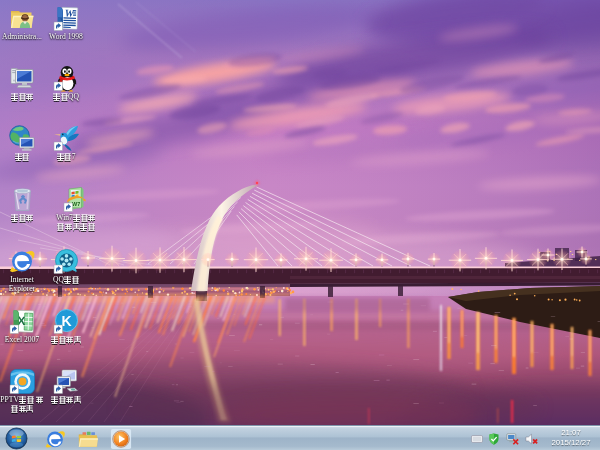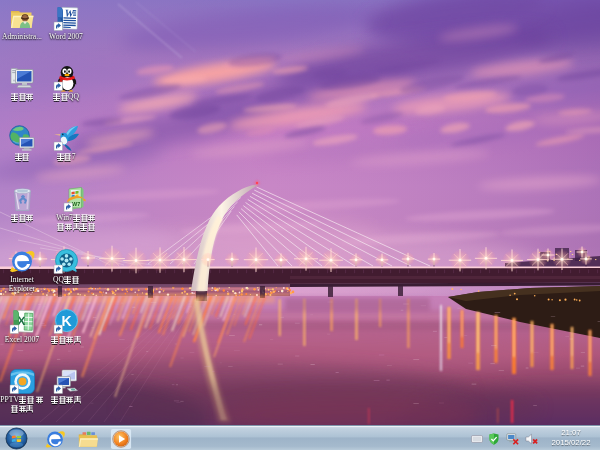--- a/index.html
+++ b/index.html
@@ -855,21 +855,21 @@
 <path d="M4.5,2.5 C8,1.8 9.3,3.5 9.3,6.5 L9.3,12 L4.5,12 Z" fill="#3b76c4"></path>
 <path d="M8,13 q2.5,3.5 0,7 q-2.5,3.5 -5,1" fill="none" stroke="#1a4080" stroke-width="0.8" opacity="0.7"></path>
 <g>
             <rect x="1" y="17" width="8.5" height="8.5" rx="0.5" fill="#fff" stroke="#98a2aa" stroke-width="0.5"></rect>
             <path d="M3,23.5 L3,21 Q3.2,19.3 5.2,19.3 L5.2,17.9 L8,20.4 L5.2,22.9 L5.2,21.5 Q4.3,21.4 4.3,22.3 L4.3,23.5 Z" fill="#2a5fa8"></path>
           </g>
         </svg>
       </div>
       <div class="il">
         <div class="ll">
-          <span>Word 2007</span>
+          <span>Word 1998</span>
         </div>
       </div>
     </div>
 <div class="ic" style="left:-2px;top:65px">
       <div class="ig">
         <svg width="27" height="27" viewBox="0 0 27 27">
 <rect x="2" y="3.5" width="6.5" height="15" rx="0.8" fill="#e4e8ec" stroke="#9098a0" stroke-width="0.6"></rect>
 <rect x="3.2" y="5" width="4" height="1.1" fill="#a8b0b8"></rect>
           <rect x="3.2" y="7" width="4" height="1.1" fill="#a8b0b8"></rect>
           <circle cx="5" cy="15.5" r="1" fill="#b8c0c8"></circle>
@@ -1330,15 +1330,15 @@
   <svg width="13" height="12" viewBox="0 0 16 15">
           <path d="M1,5 L4,5 L8,1.5 L8,13.5 L4,10 L1,10 Z" fill="#f4f6f8" stroke="#667" stroke-width="0.5"></path>
           <g stroke="#d82020" stroke-width="2.2">
             <line x1="10" y1="8" x2="15" y2="13"></line>
             <line x1="15" y1="8" x2="10" y2="13"></line>
           </g>
         </svg>
  </div>
  <div id="clock">
         <div>21:07</div>
-        <div>2015/02/22</div>
+        <div>2015/12/27</div>
       </div>
 </div>
 </div>
 </body></html>

